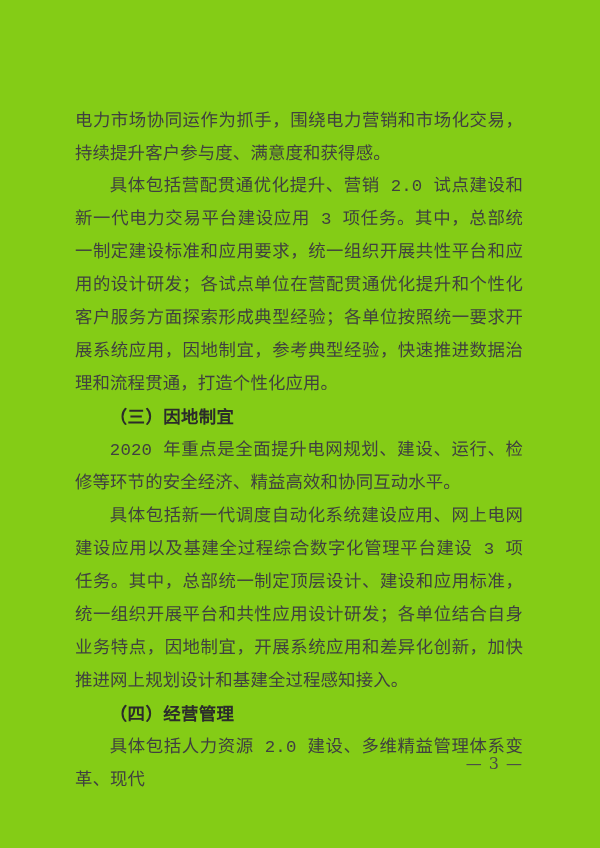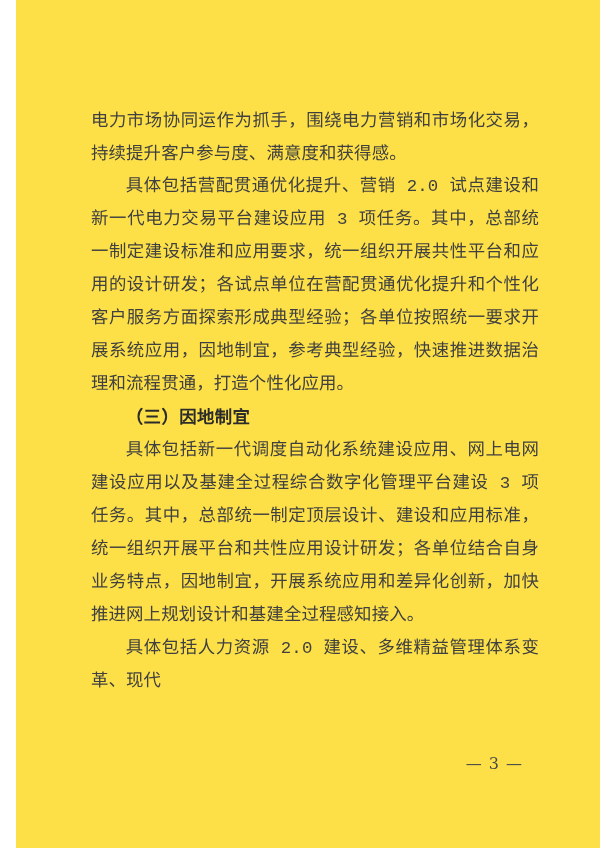--- a/index.html
+++ b/index.html
@@ -14,22 +14,21 @@
     position: relative;
     overflow: hidden;
     font-family: "DejaVu Serif", "Liberation Serif", serif;
     color: #3a3a3a;
     -webkit-font-smoothing: antialiased;
   }
 
   .page {
     position: absolute;
     inset: 0;
-    background: #fde047;
-    margin-left: 16px;
+    background: #84cc16;
   }
 
   
   .text-column {
     position: absolute;
     left: 75px;
     top: 104px;
     width: 448px;
   }
 
@@ -84,23 +83,25 @@
 
 <div class="page">
 
   <div class="text-column">
     <p class="para flush">电力市场协同运作为抓手，围绕电力营销和市场化交易，持续提升客户参与度、满意度和获得感。</p>
 
     <p class="para indent">具体包括营配贯通优化提升、营销 2.0 试点建设和新一代电力交易平台建设应用 3 项任务。其中，总部统一制定建设标准和应用要求，统一组织开展共性平台和应用的设计研发；各试点单位在营配贯通优化提升和个性化客户服务方面探索形成典型经验；各单位按照统一要求开展系统应用，因地制宜，参考典型经验，快速推进数据治理和流程贯通，打造个性化应用。</p>
 
     <h2 class="heading">（三）因地制宜</h2>
 
+    <p class="para indent">2020 年重点是全面提升电网规划、建设、运行、检修等环节的安全经济、精益高效和协同互动水平。</p>
 
     <p class="para indent">具体包括新一代调度自动化系统建设应用、网上电网建设应用以及基建全过程综合数字化管理平台建设 3 项任务。其中，总部统一制定顶层设计、建设和应用标准，统一组织开展平台和共性应用设计研发；各单位结合自身业务特点，因地制宜，开展系统应用和差异化创新，加快推进网上规划设计和基建全过程感知接入。</p>
 
+    <h2 class="heading">（四）经营管理</h2>
 
 
     <p class="para indent">具体包括人力资源 2.0 建设、多维精益管理体系变革、现代</p>
   </div>
 
   <div class="page-number">— 3 —</div>
 
 </div>
 
 </body></html>

